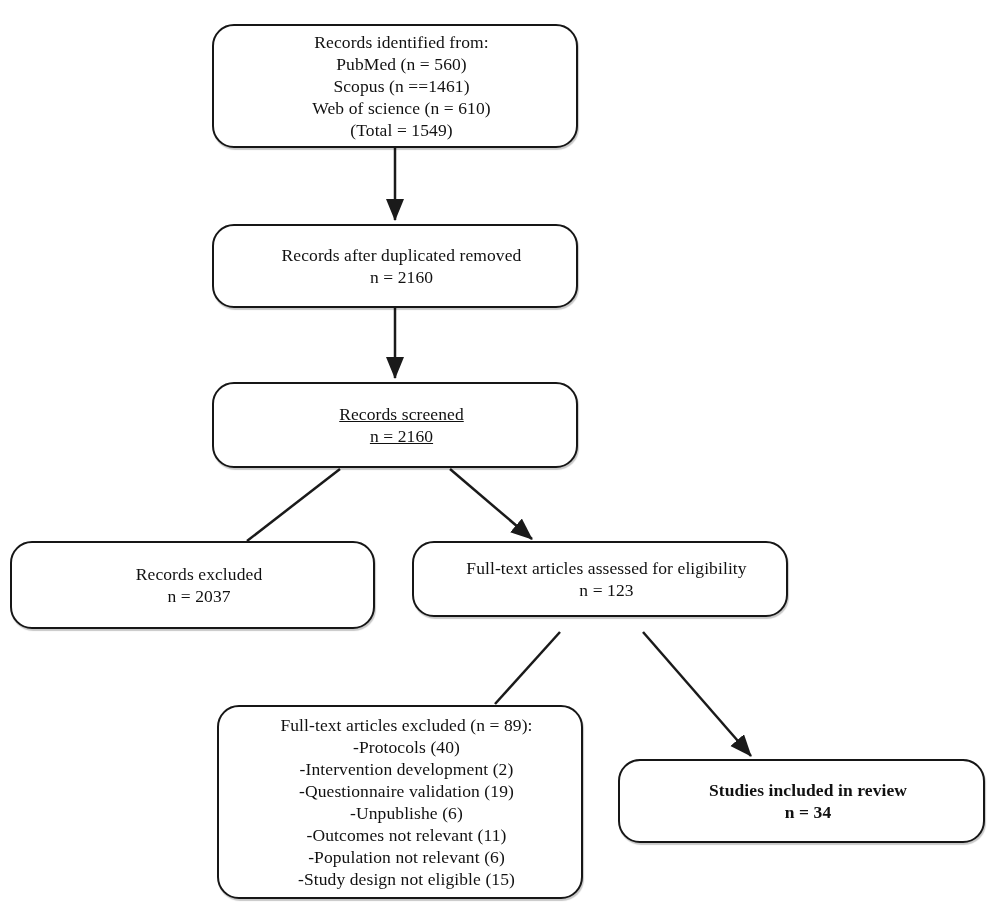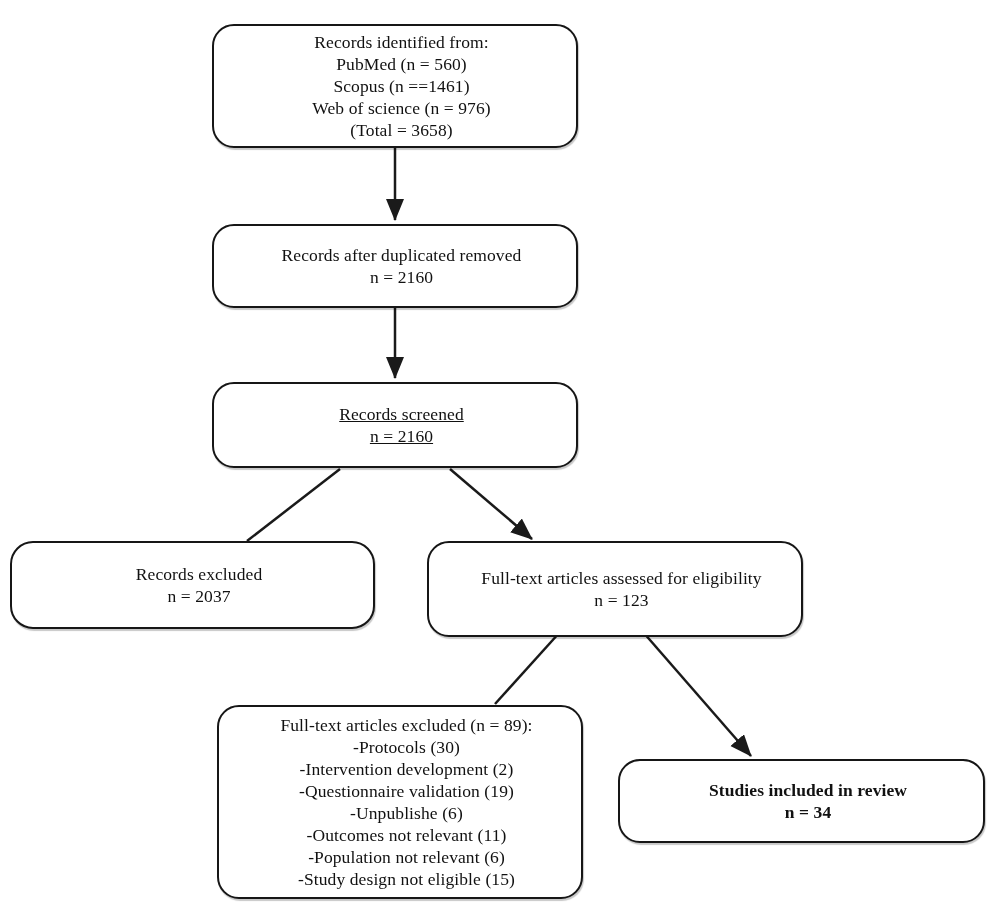--- a/index.html
+++ b/index.html
@@ -65,57 +65,57 @@
     <line class="conn" x1="450" y1="469" x2="532" y2="539" marker-end="url(#arrowhead)"></line>
     <line class="conn" x1="560" y1="632" x2="495" y2="704"></line>
     <line class="conn" x1="643" y1="632" x2="751" y2="756" marker-end="url(#arrowhead)"></line>
   </svg>
 
   <div class="box" style="left:212px; top:24px; width:366px; height:124px;">
     <div class="box-text">
         <div>Records identified from:</div>
         <div>PubMed (n = 560)</div>
         <div>Scopus (n ==1461)</div>
-        <div>Web of science (n = 976)</div>
-        <div>(Total = 3658)</div>
+        <div>Web of science (n = 610)</div>
+        <div>(Total = 1549)</div>
       </div>
   </div>
 
   <div class="box" style="left:212px; top:224px; width:366px; height:84px;justify-content:center;">
     <div class="box-text">
         <div>Records after duplicated removed</div>
         <div>n = 2160</div>
       </div>
   </div>
 
   <div class="box" style="left:212px; top:382px; width:366px; height:86px;text-decoration:underline;">
     <div class="box-text">
         <div>Records screened</div>
         <div>n = 2160</div>
       </div>
   </div>
 
-  <div class="box" style="left:10px; top:541px; width:365px; height:88px;border-radius:23px;">
+  <div class="box" style="left:10px; top:541px; width:365px; height:88px;">
     <div class="box-text">
         <div>Records excluded</div>
         <div>n = 2037</div>
       </div>
   </div>
 
-  <div class="box" style="left:412px; top:541px; width:376px; height:96px;margin-left:15px;">
+  <div class="box" style="left:412px; top:541px; width:376px; height:76px;">
     <div class="box-text">
         <div>Full-text articles assessed for eligibility</div>
         <div>n = 123</div>
       </div>
   </div>
 
   <div class="box" style="left:217px; top:705px; width:366px; height:194px;">
     <div class="box-text">
         <div>Full-text articles excluded (n = 89):</div>
-        <div>-Protocols (30)</div>
+        <div>-Protocols (40)</div>
         <div>-Intervention development (2)</div>
         <div>-Questionnaire validation (19)</div>
         <div>-Unpublishe (6)</div>
         <div>-Outcomes not relevant (11)</div>
         <div>-Population not relevant (6)</div>
         <div>-Study design not eligible (15)</div>
       </div>
   </div>
 
   <div class="box" style="left:618px; top:759px; width:367px; height:84px;font-weight:bold;">

